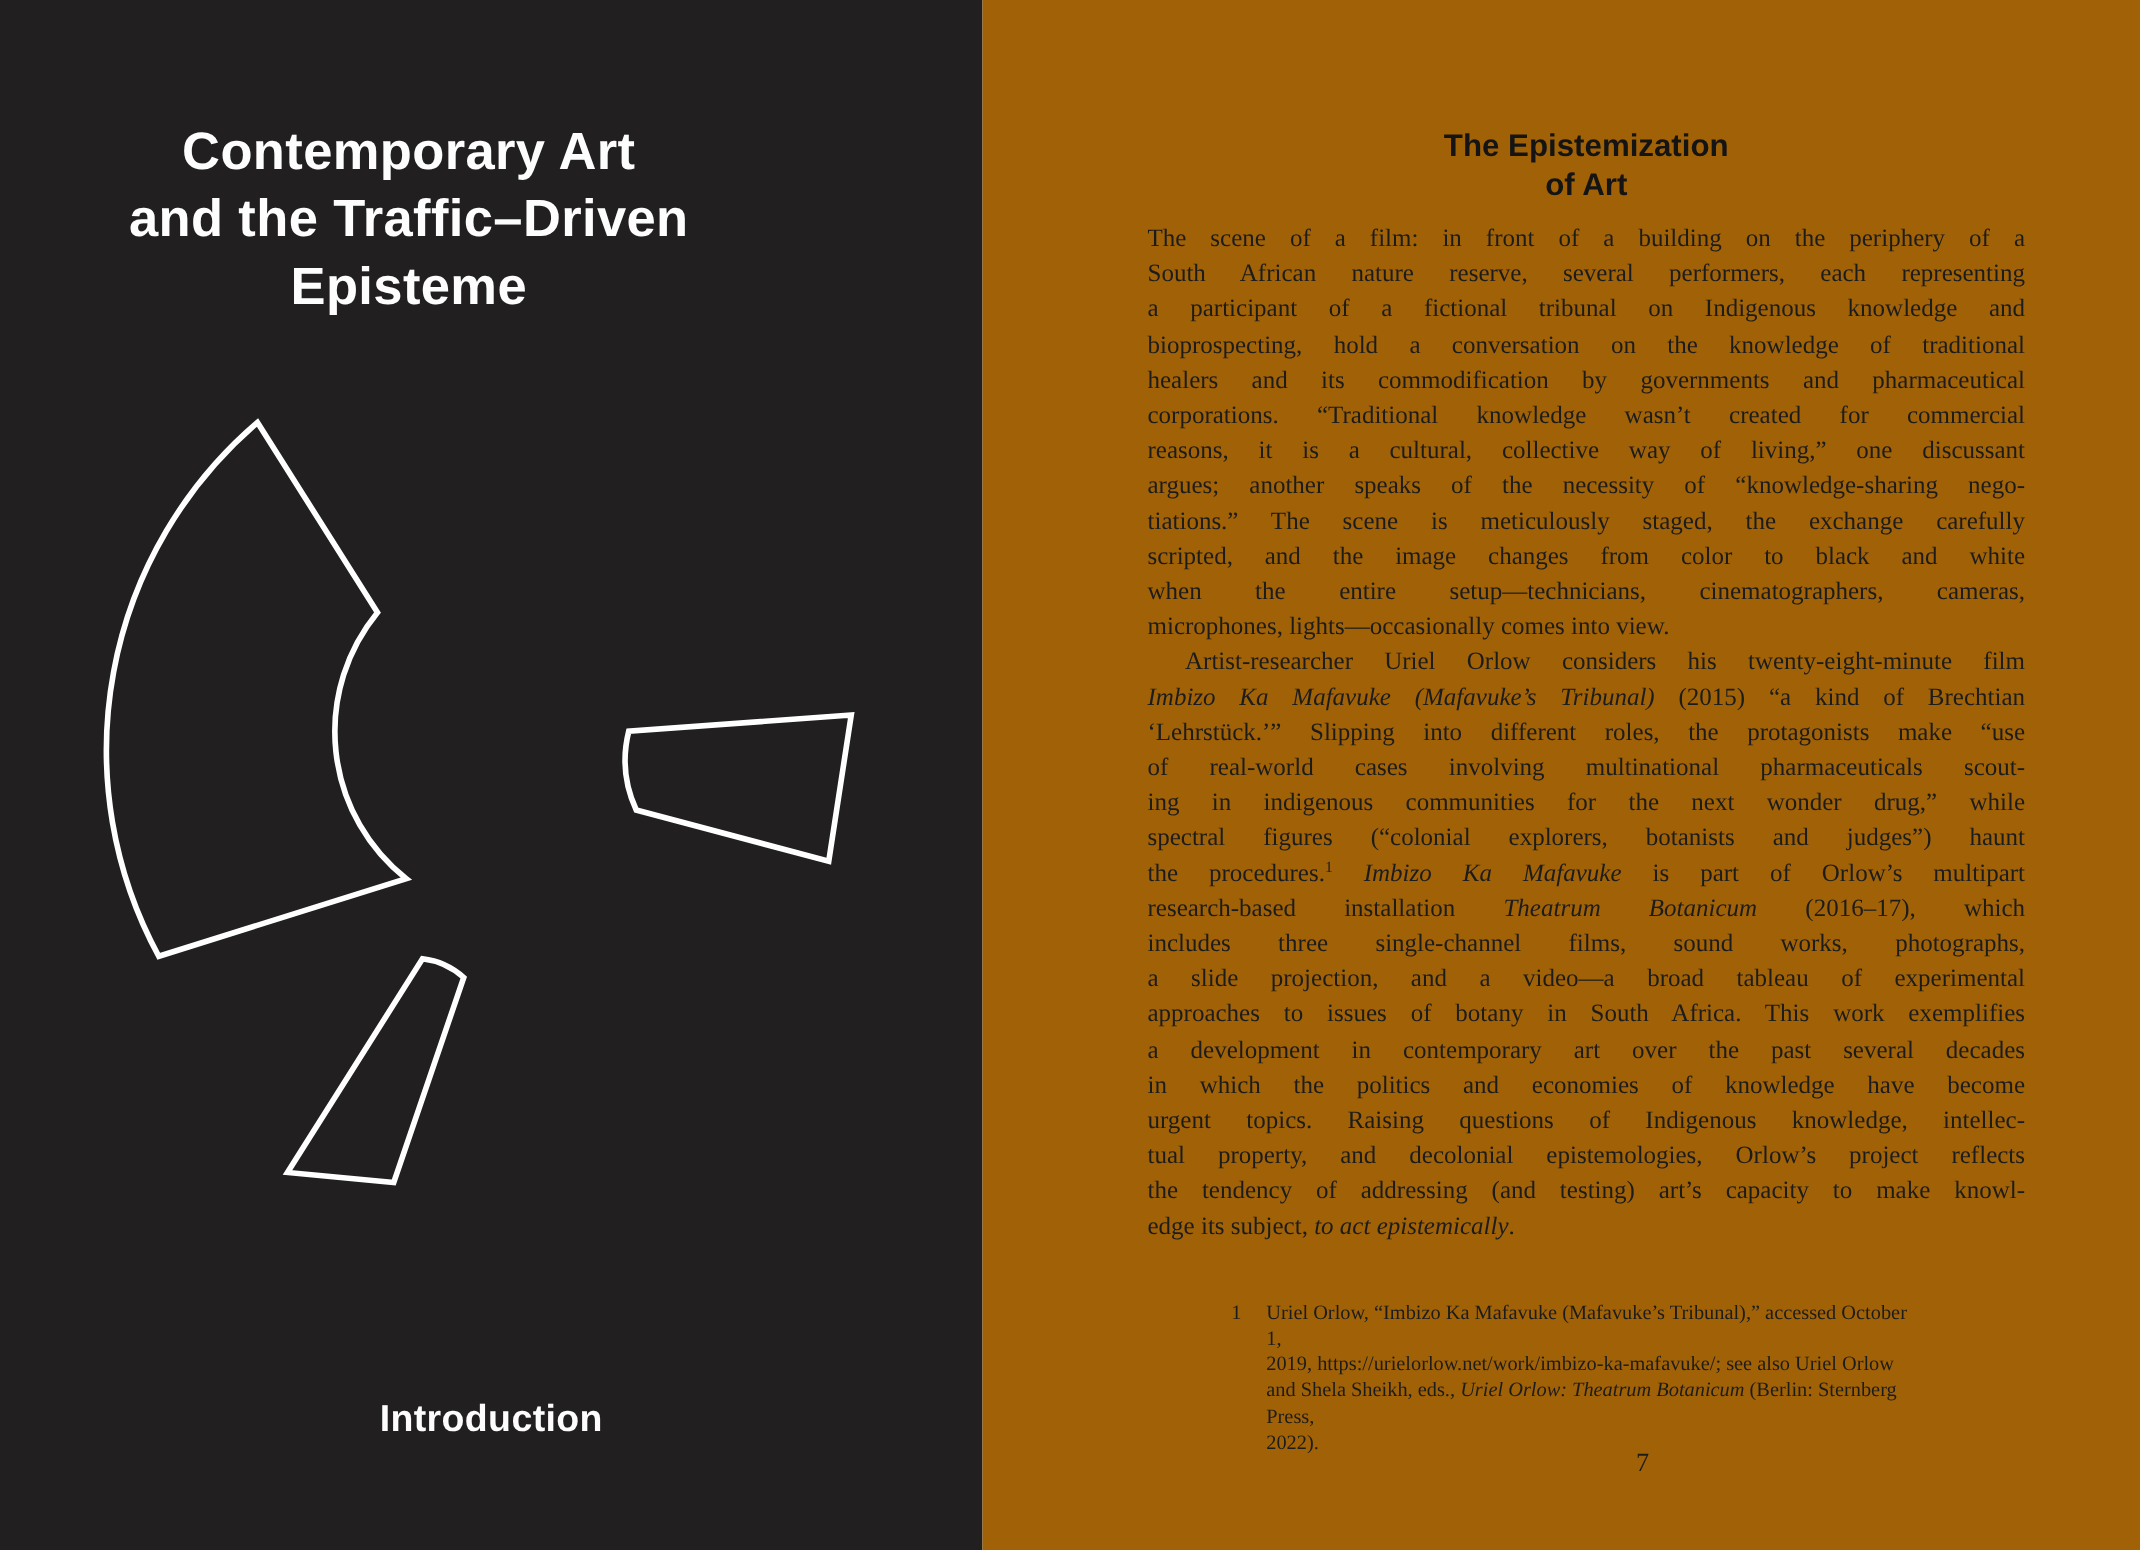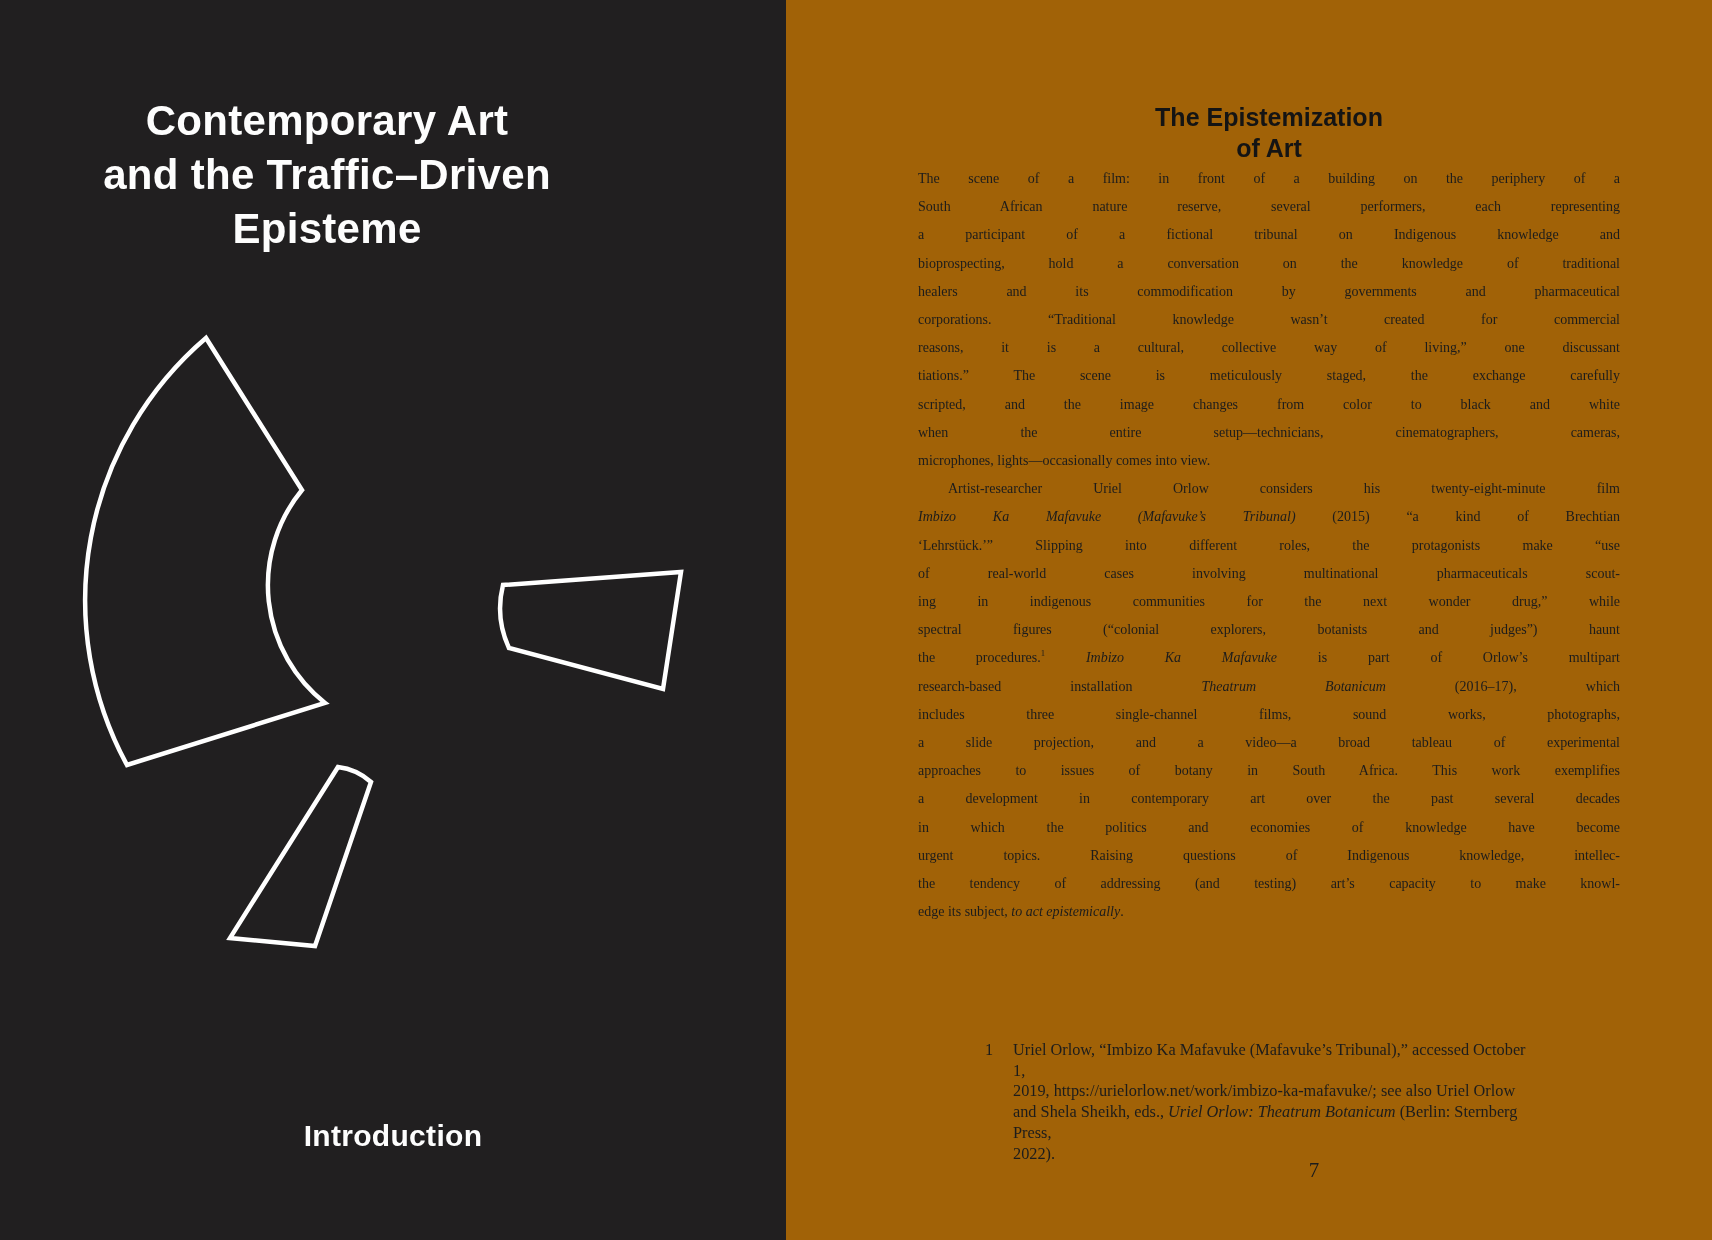--- a/index.html
+++ b/index.html
@@ -33,22 +33,22 @@
     position:absolute; left:786px; top:0; width:926px; height:1240px;
     background:#ffffff; color:#1c1c1c;
   }
   .section-heading {
     position:absolute; left:132px; top:102px; width:702px;
     text-align:center; color:#141414;
     font-family:"Liberation Sans", sans-serif;
     font-weight:600; font-size:25px; line-height:31px;
   }
   .body-text {
-    position:absolute; left:132px; top:165px; width:702px;
-    font-size:14px; line-height:28.2px; color:#1c1c1c;
+    position:absolute; left:132px; top:177px; width:702px;
+    font-size:20px; line-height:28.2px; color:#1c1c1c;
   }
   .para { margin:0; }
   .line { text-align:justify; text-align-last:justify; }
   .line.last { text-align-last:left; }
   .line.indent { text-indent:30px; }
   .line em { font-style:italic; }
   .line sup { font-size:62%; vertical-align:super; line-height:0; }
 
   .footnote {
     position:absolute; left:132px; top:1040px; width:620px;
@@ -92,40 +92,42 @@
 
   <div class="body-text" id="body-text">
       <div class="para">
         <div class="line"><span>The scene of a film: in front of a building on the periphery of a</span></div>
         <div class="line"><span>South African nature reserve, several performers, each representing</span></div>
         <div class="line"><span>a participant of a fictional tribunal on Indigenous knowledge and</span></div>
         <div class="line"><span>bioprospecting, hold a conversation on the knowledge of traditional</span></div>
         <div class="line"><span>healers and its commodification by governments and pharmaceutical</span></div>
         <div class="line"><span>corporations. “Traditional knowledge wasn’t created for commercial</span></div>
         <div class="line"><span>reasons, it is a cultural, collective way of living,” one discussant</span></div>
+        <div class="line"><span>argues; another speaks of the necessity of “knowledge-sharing nego-</span></div>
         <div class="line"><span>tiations.” The scene is meticulously staged, the exchange carefully</span></div>
         <div class="line"><span>scripted, and the image changes from color to black and white</span></div>
         <div class="line"><span>when the entire setup—technicians, cinematographers, cameras,</span></div>
         <div class="line last"><span>microphones, lights—occasionally comes into view.</span></div>
       </div>
       <div class="para">
         <div class="line indent"><span>Artist-researcher Uriel Orlow considers his twenty-eight-minute film</span></div>
         <div class="line"><em>Imbizo Ka Mafavuke (Mafavuke’s Tribunal)</em><span> (2015) “a kind of Brechtian</span></div>
         <div class="line"><span>‘Lehrstück.’” Slipping into different roles, the protagonists make “use</span></div>
         <div class="line"><span>of real-world cases involving multinational pharmaceuticals scout-</span></div>
         <div class="line"><span>ing in indigenous communities for the next wonder drug,” while</span></div>
         <div class="line"><span>spectral figures (“colonial explorers, botanists and judges”) haunt</span></div>
         <div class="line"><span>the procedures.</span><sup>1</sup><span> </span><em>Imbizo Ka Mafavuke</em><span> is part of Orlow’s multipart</span></div>
         <div class="line"><span>research-based installation </span><em>Theatrum Botanicum</em><span> (2016–17), which</span></div>
         <div class="line"><span>includes three single-channel films, sound works, photographs,</span></div>
         <div class="line"><span>a slide projection, and a video—a broad tableau of experimental</span></div>
         <div class="line"><span>approaches to issues of botany in South Africa. This work exemplifies</span></div>
         <div class="line"><span>a development in contemporary art over the past several decades</span></div>
         <div class="line"><span>in which the politics and economies of knowledge have become</span></div>
         <div class="line"><span>urgent topics. Raising questions of Indigenous knowledge, intellec-</span></div>
+        <div class="line"><span>tual property, and decolonial epistemologies, Orlow’s project reflects</span></div>
         <div class="line"><span>the tendency of addressing (and testing) art’s capacity to make knowl-</span></div>
         <div class="line last"><span>edge its subject, </span><em>to act epistemically</em><span>.</span></div>
       </div>
     </div>
 
   <div class="footnote">
     <span class="fn-num">1</span>
     <div class="fn-text" id="fn-text">
         <div class="fn-line"><span>Uriel Orlow, “Imbizo Ka Mafavuke (Mafavuke’s Tribunal),” accessed October 1,</span></div>
         <div class="fn-line"><span>2019, https://urielorlow.net/work/imbizo-ka-mafavuke/; see also Uriel Orlow</span></div>

